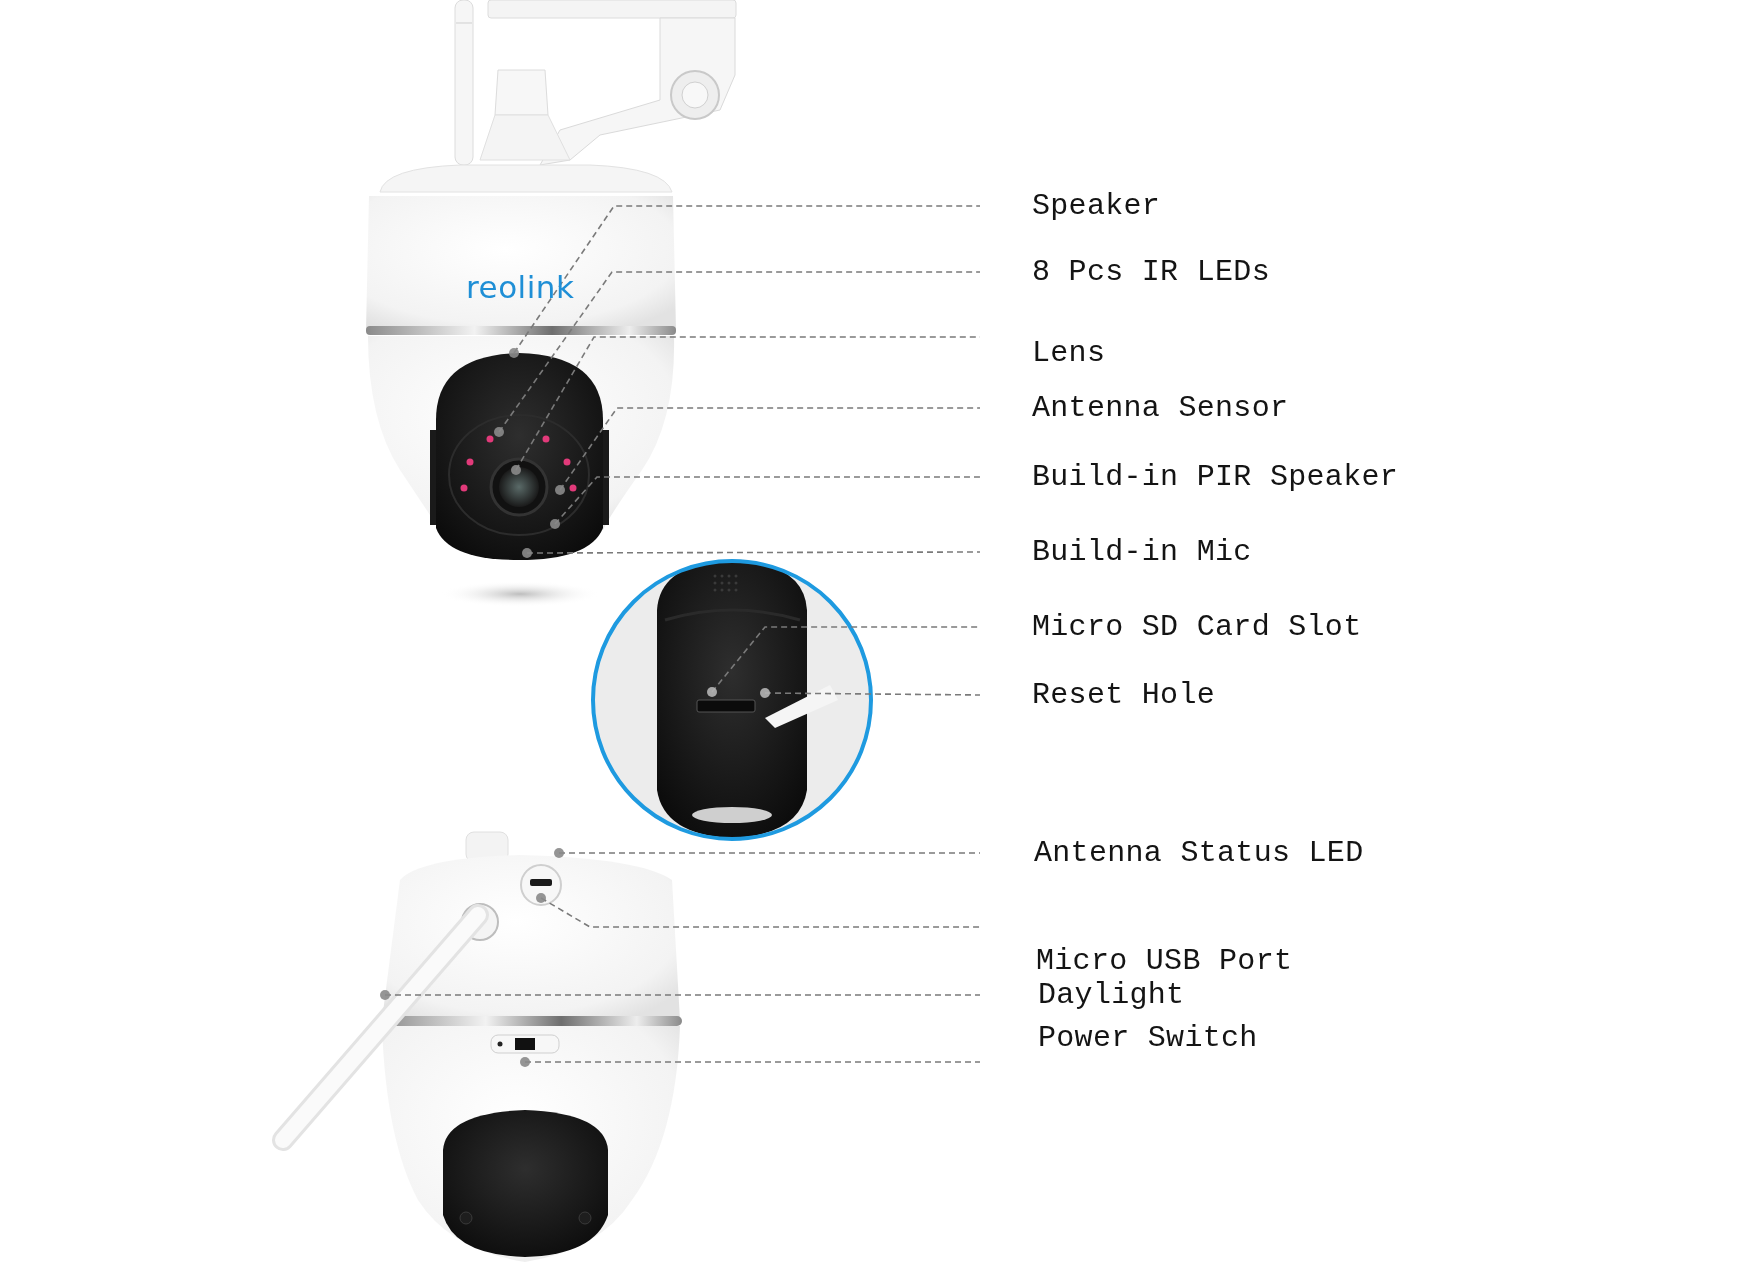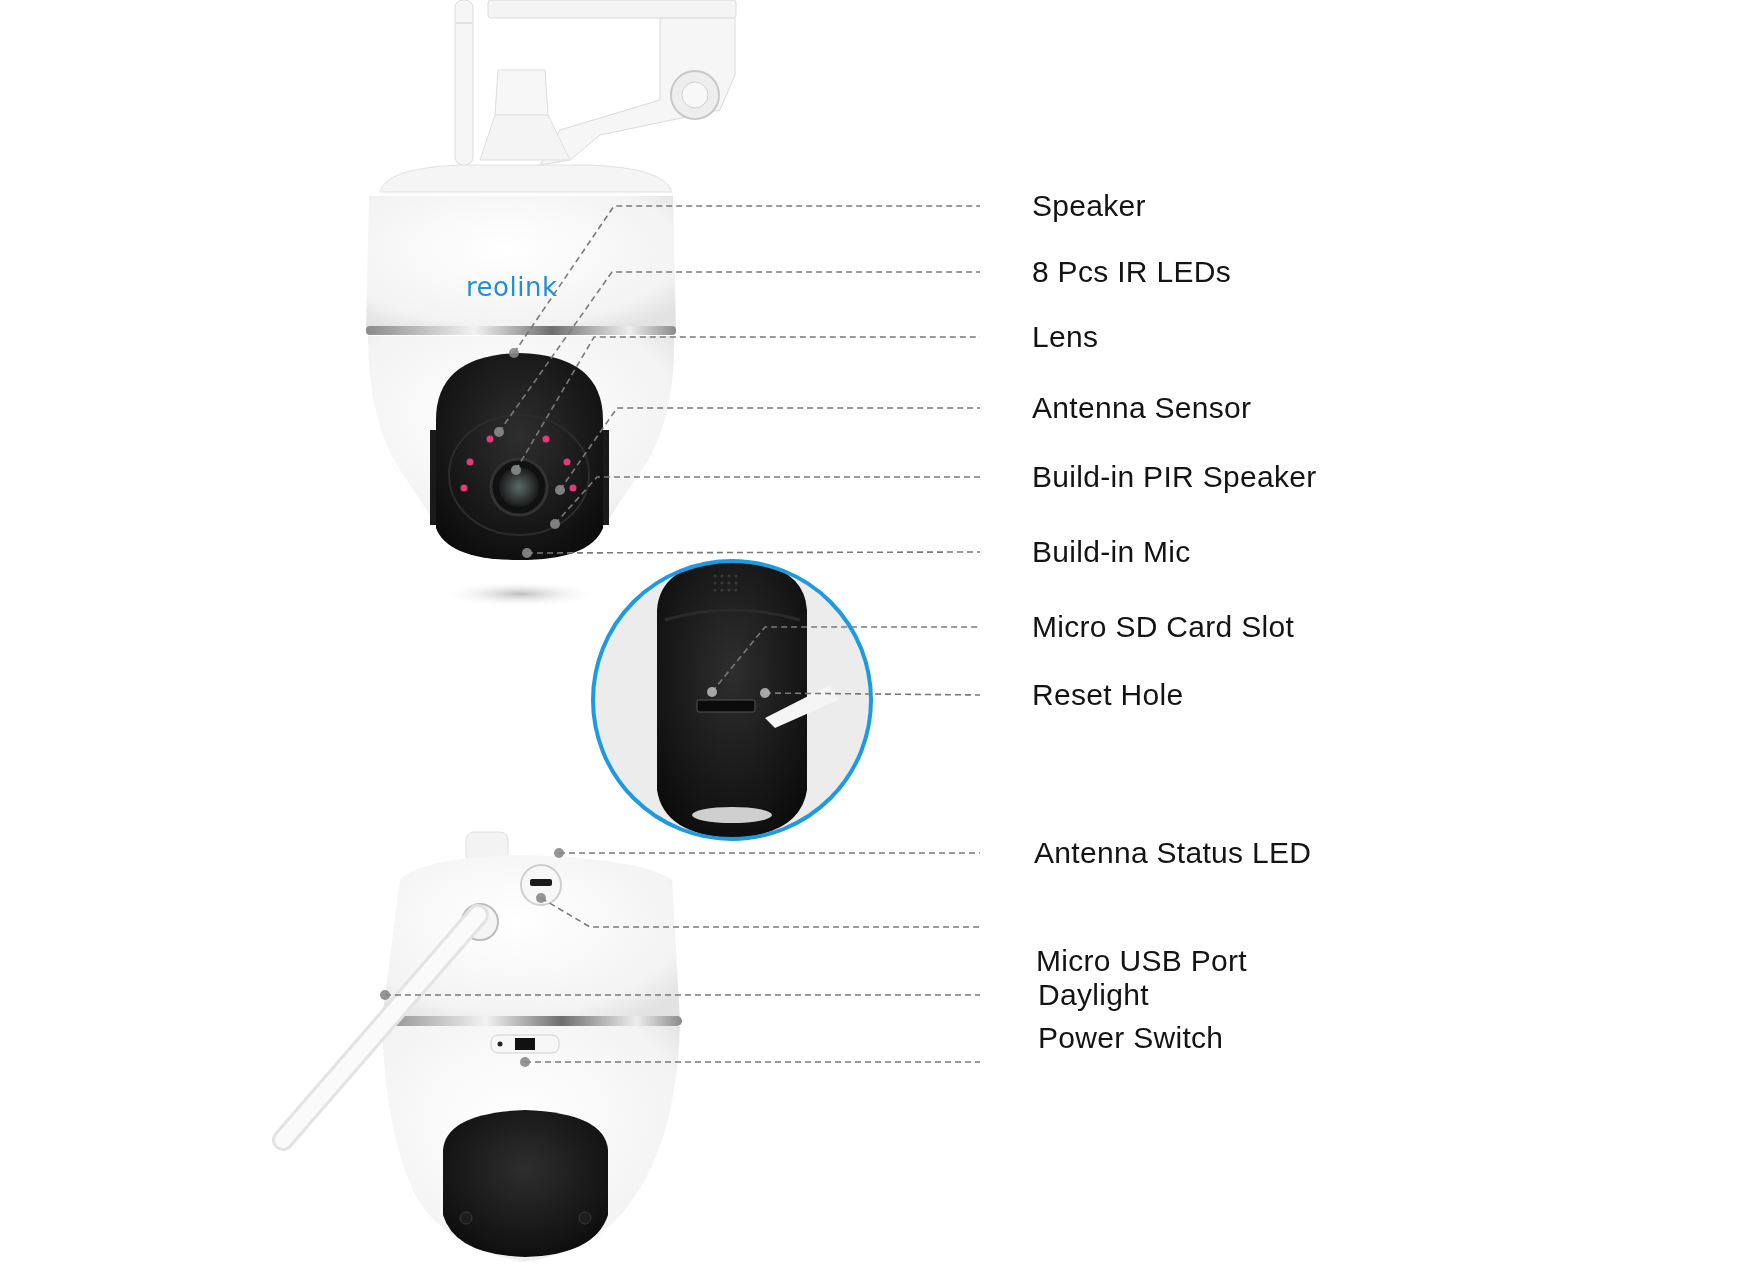--- a/index.html
+++ b/index.html
@@ -1,22 +1,22 @@
 <!DOCTYPE html>
 <html><head>
 <meta charset="utf-8">
 <style>
   html, body { margin:0; padding:0; background:#ffffff; }
   body { width:1753px; height:1283px; position:relative; overflow:hidden;
          font-family:"DejaVu Sans","Liberation Sans",sans-serif; }
   #art { position:absolute; left:0; top:0; width:1753px; height:1283px; }
   .label { position:absolute; left:1032px; font-size:30px; color:#141414;
            line-height:36px; height:36px; white-space:nowrap; letter-spacing:0.3px;
-           transform:translateY(-50%); font-family:Liberation Sans, sans-serif; }
-  .logo { position:absolute; left:466px; top:270px; font-size:26px; color:#1f8fd6;
+           transform:translateY(-50%); font-family:Liberation Mono, monospace; }
+  .logo { position:absolute; left:466px; top:270px; font-size:31px; color:#1f8fd6;
           font-family:"DejaVu Sans",sans-serif; letter-spacing:0.5px; line-height:34px; }
 </style>
 </head>
 <body>
 
 <svg id="art" width="1753" height="1283" viewBox="0 0 1753 1283" xmlns="http://www.w3.org/2000/svg">
   <defs>
     <linearGradient id="silver" x1="0" x2="1" y1="0" y2="0">
       <stop offset="0" stop-color="#8a8a8a"></stop>
       <stop offset="0.35" stop-color="#f2f2f2"></stop>
@@ -158,21 +158,21 @@
       <circle cx="541" cy="898" r="5"></circle>
       <circle cx="385" cy="995" r="5"></circle>
       <circle cx="525" cy="1062" r="5"></circle>
   </g>
 </svg>
 
 <div class="logo">reolink</div>
 
 <div class="label" style="top:206px">Speaker</div>
 <div class="label" style="top:272px">8 Pcs IR LEDs</div>
-<div class="label" style="top:337px">Lens</div>
+<div class="label" style="top:353px">Lens</div>
 <div class="label" style="top:408px">Antenna Sensor</div>
 <div class="label" style="top:477px">Build-in PIR Speaker</div>
 <div class="label" style="top:552px">Build-in Mic</div>
 <div class="label" style="top:627px">Micro SD Card Slot</div>
 <div class="label" style="top:695px">Reset Hole</div>
 <div class="label" style="top:853px;left:1034px">Antenna Status LED</div>
 <div class="label" style="top:961px;left:1036px">Micro USB Port</div>
 <div class="label" style="top:995px;left:1038px">Daylight</div>
 <div class="label" style="top:1038px;left:1038px">Power Switch</div>
 

